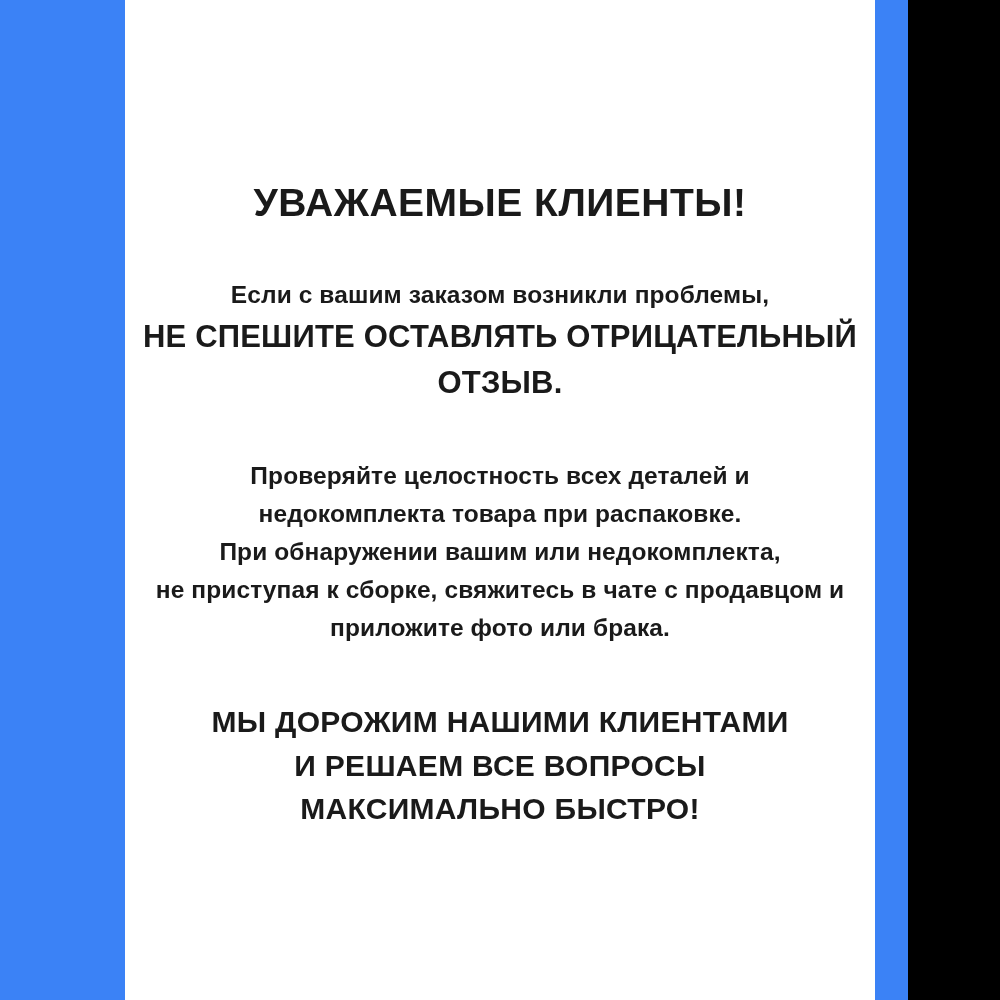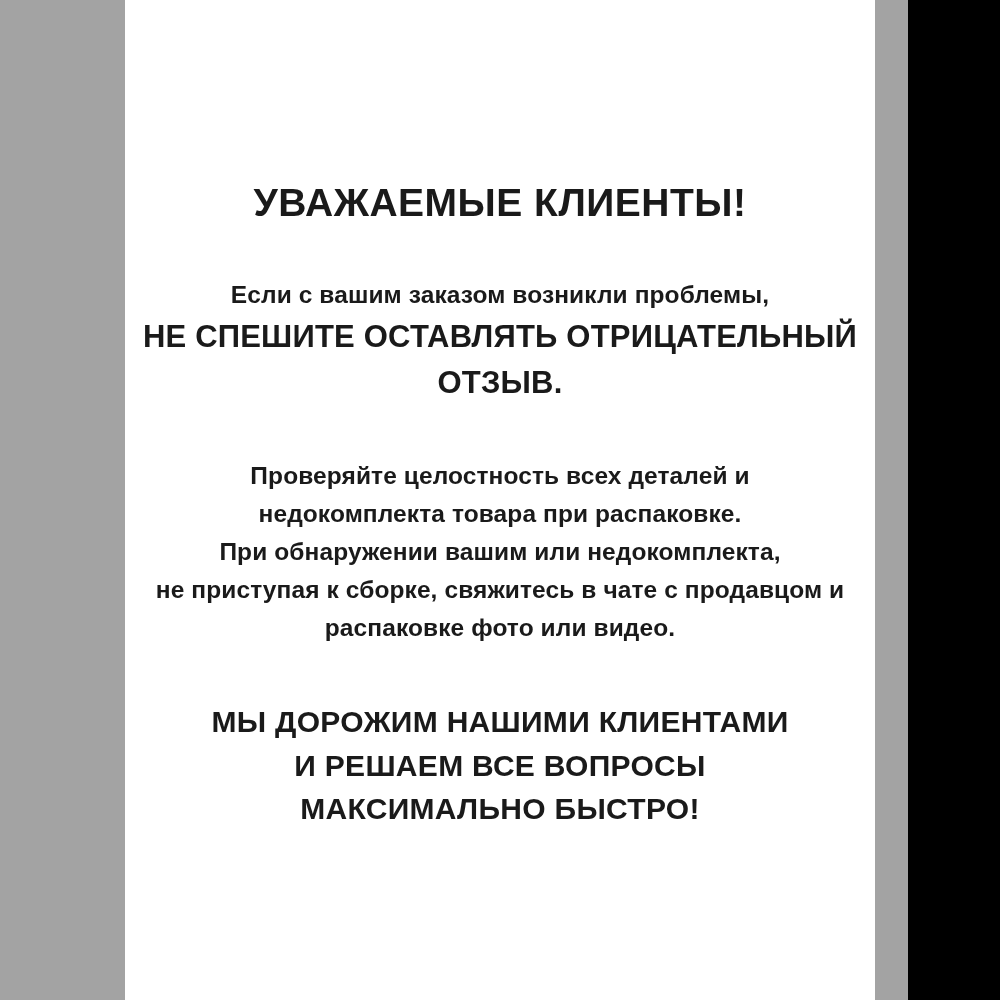--- a/index.html
+++ b/index.html
@@ -10,21 +10,21 @@
     width: 1000px;
     height: 1000px;
     background: #000000;
     font-family: "Liberation Sans", sans-serif;
     overflow: hidden;
   }
   .page {
     position: relative;
     width: 908px;
     height: 1000px;
-    background: #a3a3a3;
+    background: #3b82f6;
   }
   .sheet {
     position: absolute;
     left: 125px;
     top: 0;
     width: 750px;
     height: 1000px;
     background: #ffffff;
     box-sizing: border-box;
     display: flex;
@@ -86,21 +86,21 @@
     <div class="block block-intro">
       <div class="line-regular">Если с вашим заказом возникли проблемы,</div>
       <div class="line-bold">НЕ СПЕШИТЕ ОСТАВЛЯТЬ ОТРИЦАТЕЛЬНЫЙ ОТЗЫВ.</div>
     </div>
 
     <div class="block block-body">
       <div class="line-regular">Проверяйте целостность всех деталей и</div>
       <div class="line-regular">недокомплекта товара при распаковке.</div>
       <div class="line-regular">При обнаружении вашим или недокомплекта,</div>
       <div class="line-regular">не приступая к сборке, свяжитесь в чате с продавцом и</div>
-      <div class="line-regular">распаковке фото или видео.</div>
+      <div class="line-regular">приложите фото или брака.</div>
     </div>
 
     <div class="block block-outro">
       <div class="line-strong">МЫ ДОРОЖИМ НАШИМИ КЛИЕНТАМИ</div>
       <div class="line-strong">И РЕШАЕМ ВСЕ ВОПРОСЫ</div>
       <div class="line-strong">МАКСИМАЛЬНО БЫСТРО!</div>
     </div>
 
   </div>
 </div>

